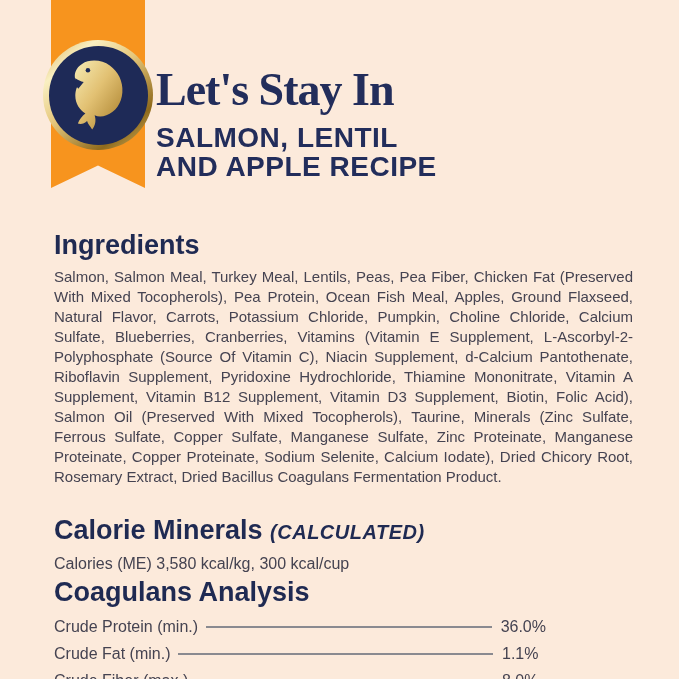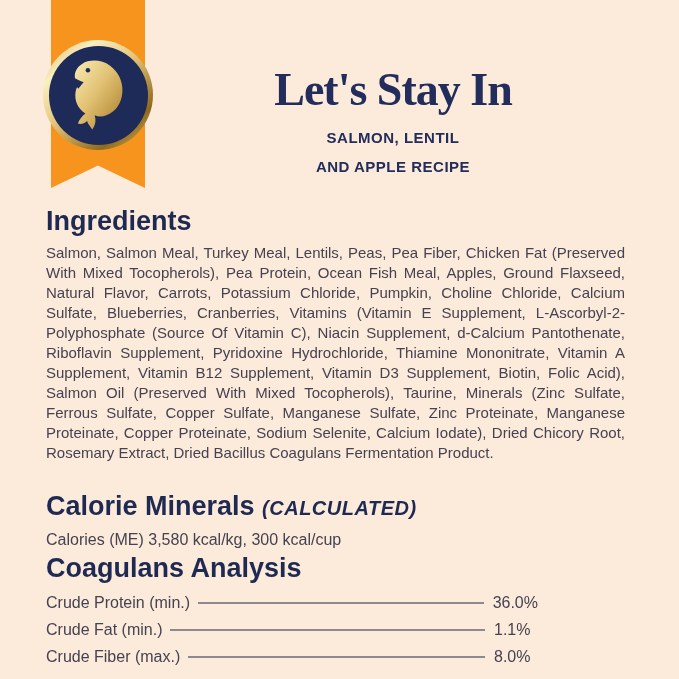--- a/index.html
+++ b/index.html
@@ -34,44 +34,43 @@
     background: #1e2a57;
     display: flex; align-items: center; justify-content: center;
   }
   .medallion-inner svg { width: 84px; height: 84px; }
 
   
   .header-block {
     position: absolute;
     left: 156px; top: 64px;
     width: 474px;
-    text-align: center;
     color: #222d5b;
   }
   .title {
     margin: 0;
     font-family: "Liberation Serif", serif;
     font-weight: 700;
     font-size: 46px;
     line-height: 52px;
     letter-spacing: -1px;
     color: #222d5b;
   }
   .subtitle {
     margin-top: 7px;
     font-weight: 700;
-    font-size: 15px;
+    font-size: 28px;
     line-height: 29px;
     letter-spacing: 0.5px;
     color: #222d5b;
   }
   .subtitle span { display: block; }
 
   
-  .section { position: absolute; left: 46px; color: #454351; }
+  .section { position: absolute; left: 54px; color: #454351; margin-top: 24px; }
   .section h2 {
     margin: 0;
     font-size: 27px;
     line-height: 31px;
     font-weight: 700;
     color: #1f2a52;
     letter-spacing: 0;
   }
 
   

